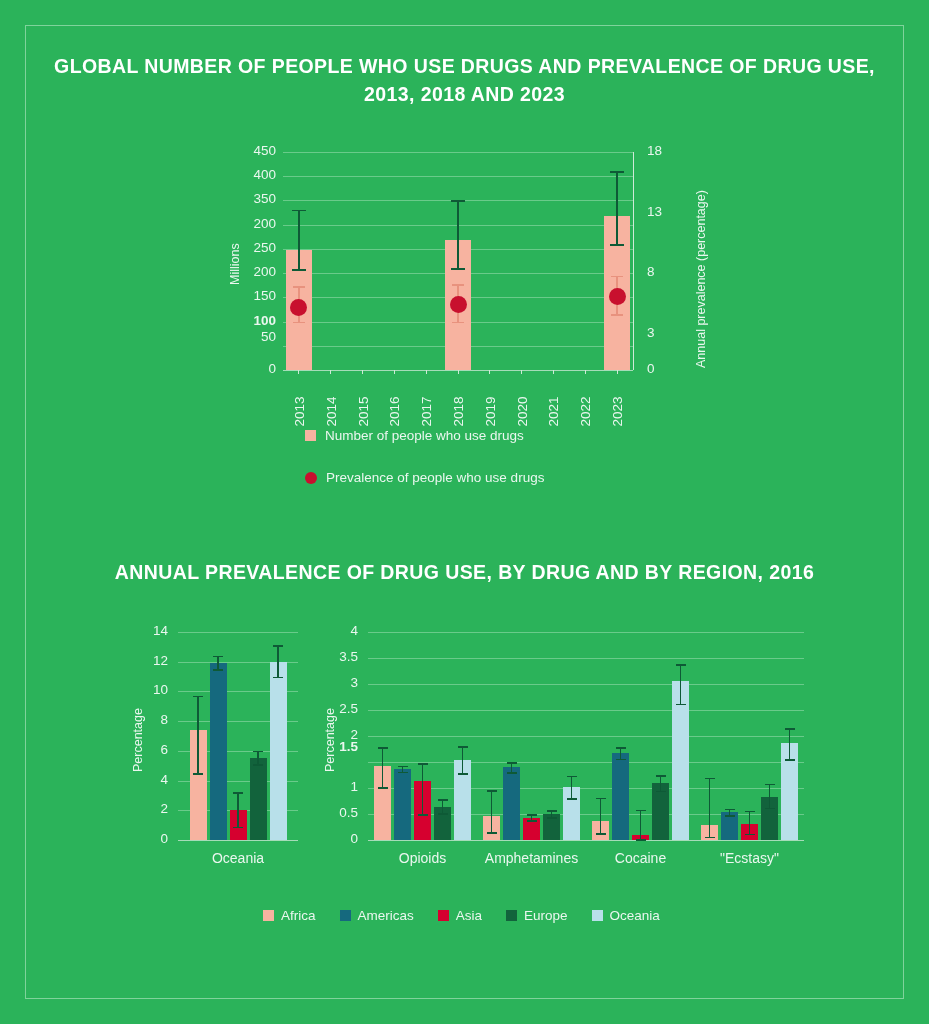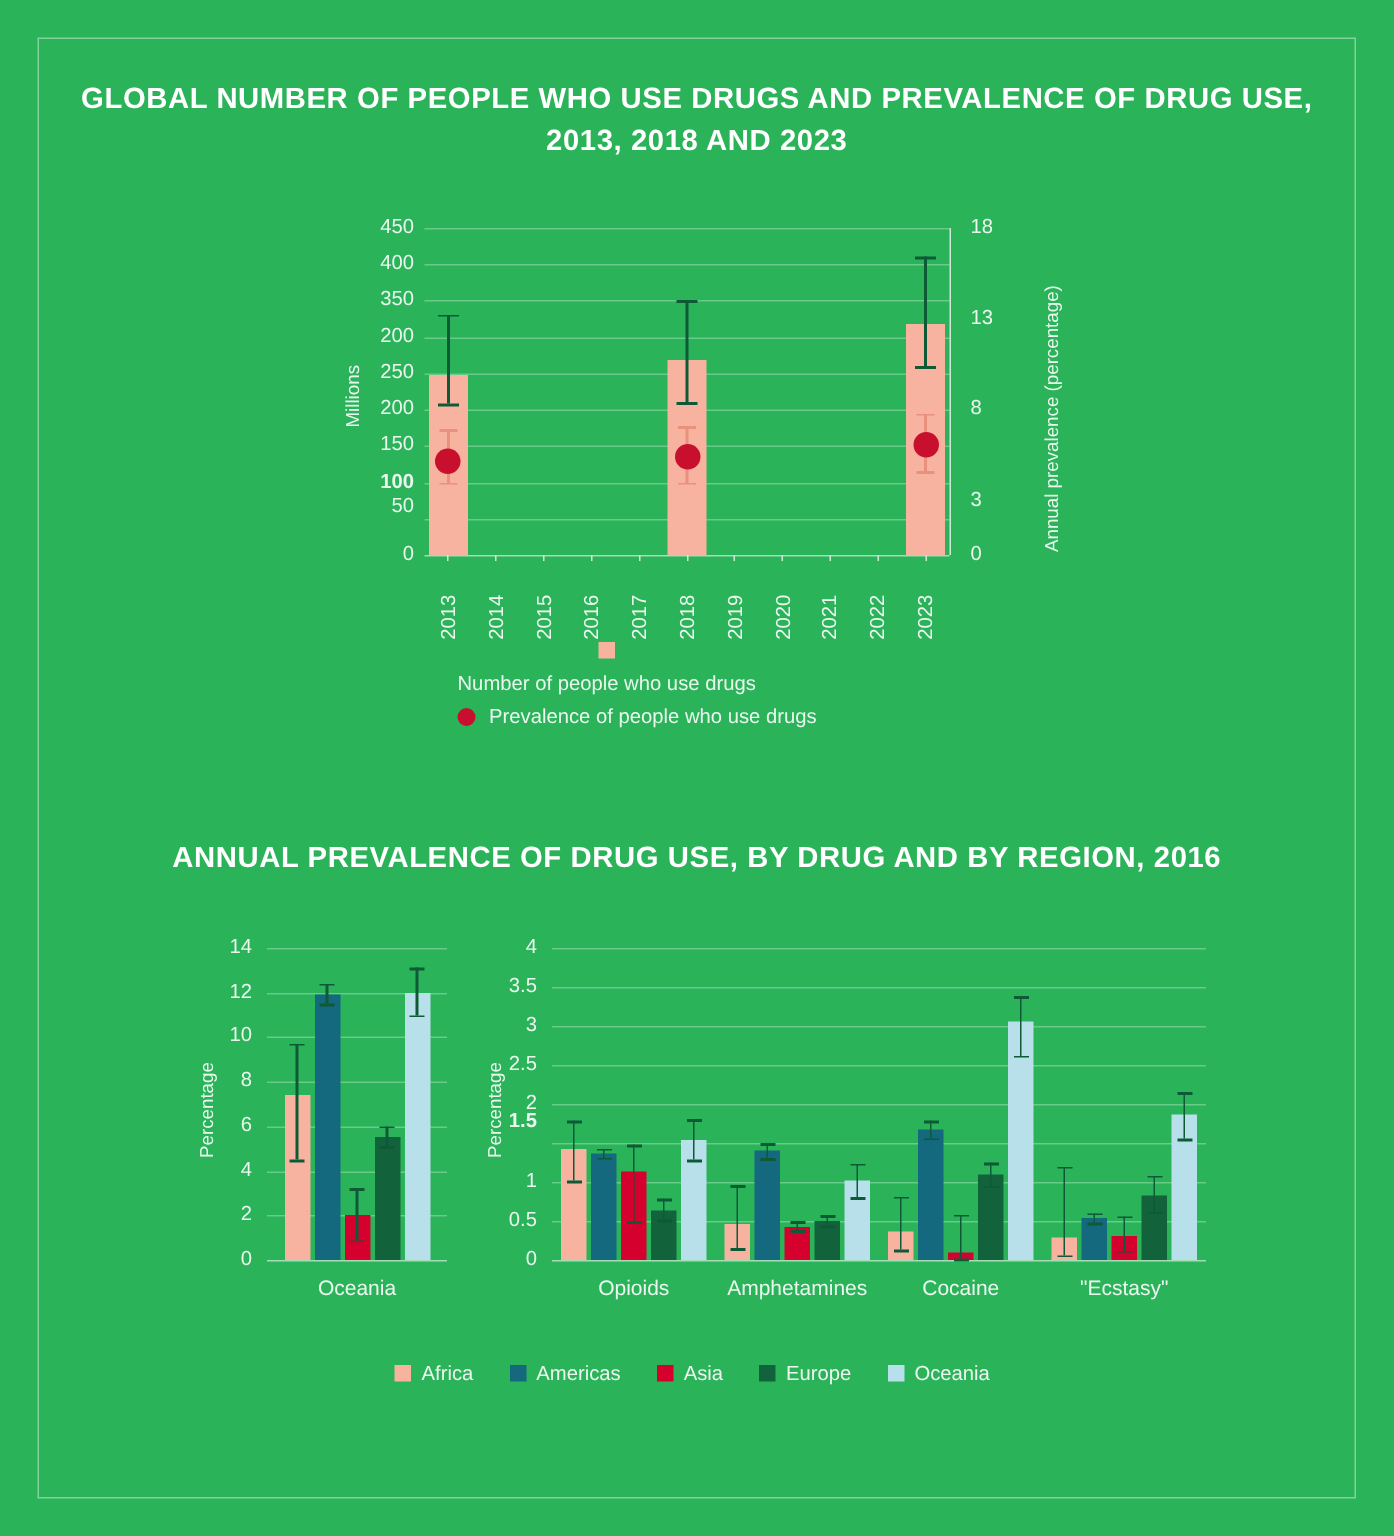--- a/index.html
+++ b/index.html
@@ -292,21 +292,21 @@
     <div class="bar" style="left:413px; top:111.28px; width:17px; height:96.72px; background:#B8E0EA;"></div>
     <div class="err-line" style="left:420.7px; top:96.2px; height:31.19999999999999px; background:#0E5A36;"></div>
     <div class="err-cap" style="left:416.5px; top:96.2px; width:10px; background:#0E5A36;"></div>
     <div class="err-cap" style="left:416.5px; top:127.39999999999999px; width:10px; background:#0E5A36;"></div>
     <div class="cat-label" style="left:327px; top:218px; width:109px;">"Ecstasy"</div>
   </div>
 
 <div class="axis-title" style="left:131px; top:772px; transform: rotate(-90deg);">Percentage</div>
 <div class="axis-title" style="left:323px; top:772px; transform: rotate(-90deg);">Percentage</div>
 
-<div class="legend-row" style="left:305px; top:428px;flex-direction:column;">
+<div class="legend-row" style="left:305px; top:428px;">
     <span class="legend-swatch" style="background:#F7B3A0;"></span>
     <span class="legend-text">Number of people who use drugs</span>
   </div>
 <div class="legend-row" style="left:305px; top:470px;">
     <span class="legend-dot" style="background:#C8102E;"></span>
     <span class="legend-text">Prevalence of people who use drugs</span>
   </div>
 <div class="legend-inline" style="left:263px; top:908px;">
     <div class="legend-item">
       <span class="legend-swatch" style="background:#F7B3A0;"></span>

